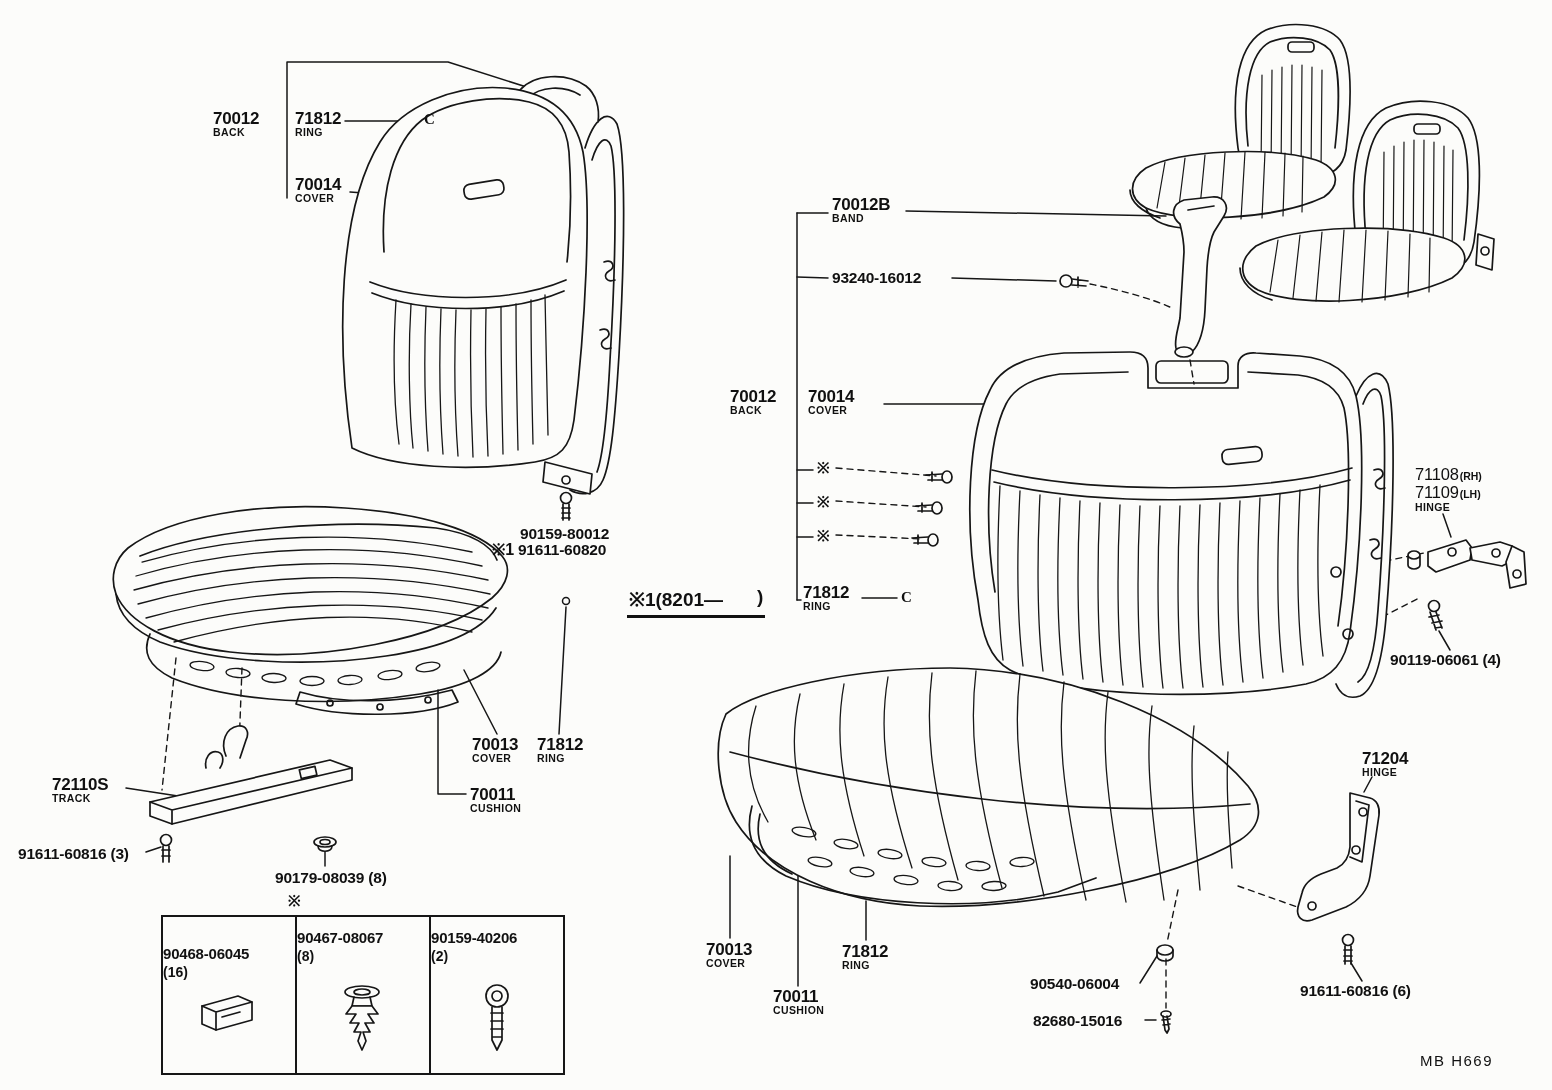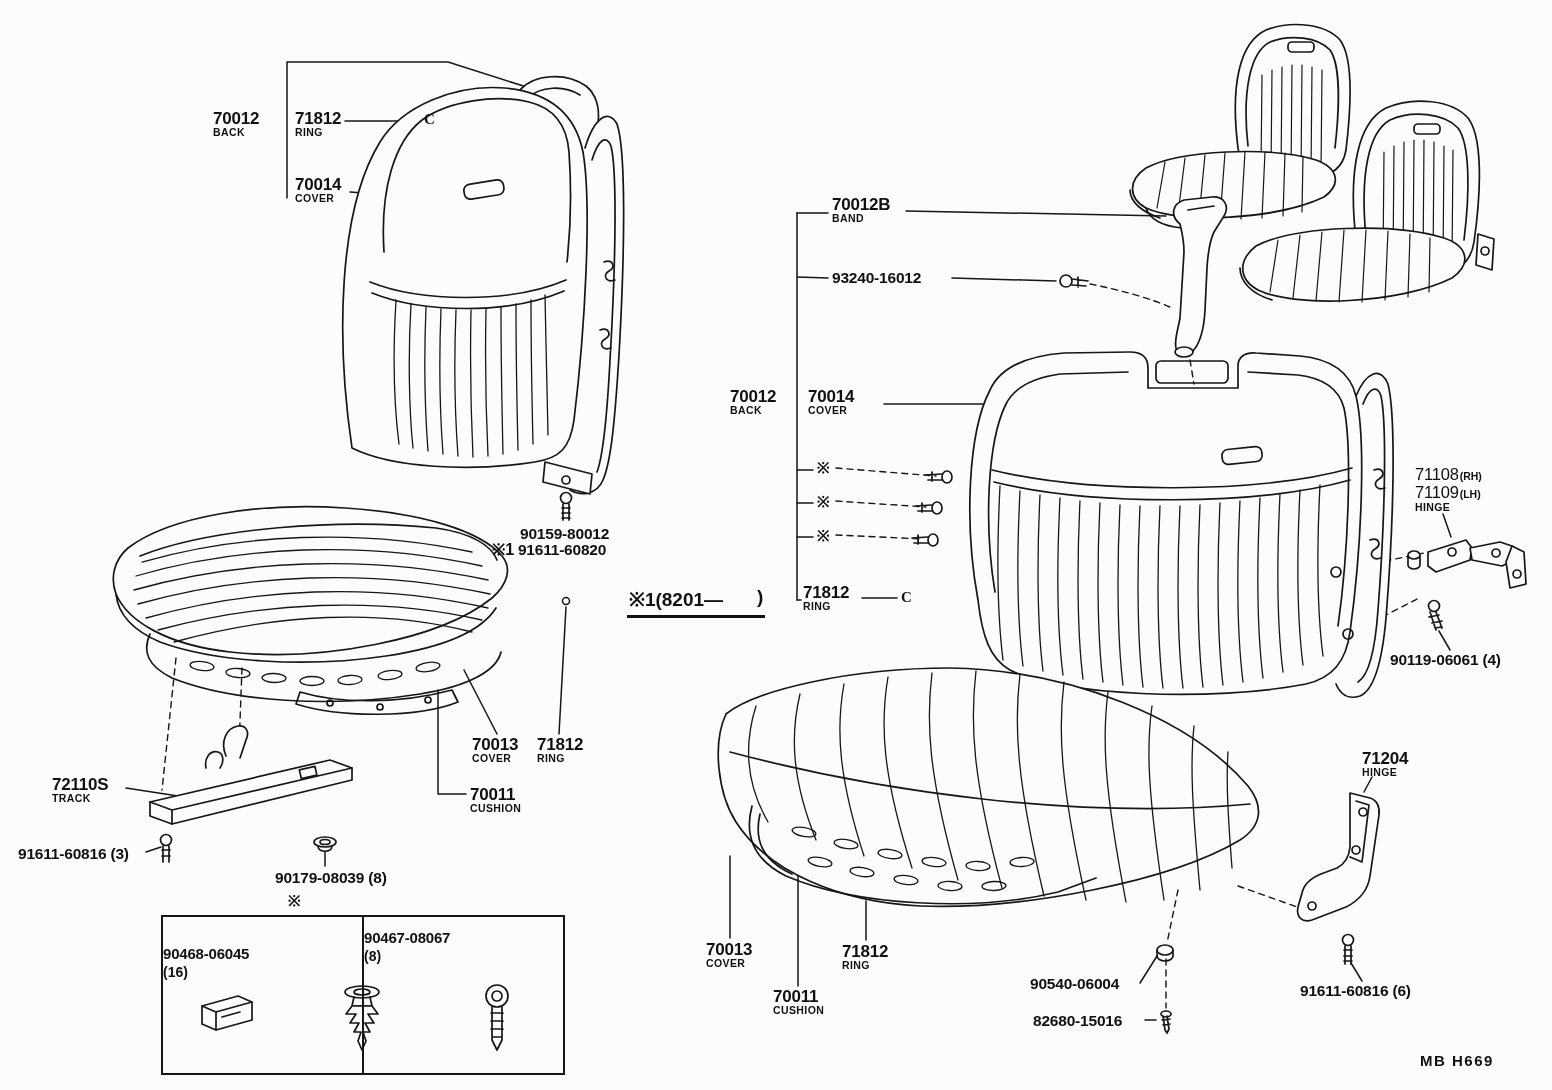--- a/index.html
+++ b/index.html
@@ -20,21 +20,21 @@
   .note{position:absolute;left:627px;top:586px;display:flex;align-items:flex-start;
         font-size:19px;font-weight:700;border-bottom:3px solid #111;padding:0 2px 3px 2px}
   .note .gap{display:inline-block;width:34px}
   .ftable{position:absolute;left:161px;top:915px;width:404px;height:160px;
           border:2.5px solid #161616;display:flex;background:transparent}
   .fcell{flex:1;border-right:2.5px solid #161616;text-align:left;padding-top:12px}
   .fcell:first-child{padding-top:28px}
   .fcell:last-child{border-right:none}
   .fnum{display:block;font-size:15px;font-weight:700;letter-spacing:-0.2px}
   .fqty{display:block;font-size:14px;font-weight:700;margin-top:2px}
-  .footer{position:absolute;left:1420px;top:1052px;font-size:15px;font-weight:700;letter-spacing:1.5px}
+  .footer{position:absolute;left:1420px;top:1052px;font-size:15px;font-weight:400;letter-spacing:1.5px}
   svg path,svg rect,svg circle,svg ellipse,svg line{vector-effect:non-scaling-stroke}
 </style>
 </head>
 <body>
 
 <div class="stage">
 
   <svg class="art" viewBox="0 0 1552 1090" fill="none" stroke="#161616" stroke-width="1.7" stroke-linecap="round" stroke-linejoin="round">
 
     <g stroke-width="1.5">
@@ -334,20 +334,24 @@
 
   <div class="ftable">
     <div class="fcell">
       <span class="fnum">90468-06045</span>
       <span class="fqty">(16)</span>
     </div>
     <div class="fcell">
       <span class="fnum">90467-08067</span>
       <span class="fqty">(8)</span>
     </div>
+    <div class="fcell">
+      <span class="fnum">90159-40206</span>
+      <span class="fqty">(2)</span>
+    </div>
   </div>
 
   <div class="lbl" style="left:832px;top:196px">
     <span class="pn">70012B</span>
     <span class="pd">BAND</span>
   </div>
   <div class="lbl one" style="left:832px;top:270px">
     <span>93240-16012</span>
   </div>
   <div class="lbl" style="left:730px;top:388px">

